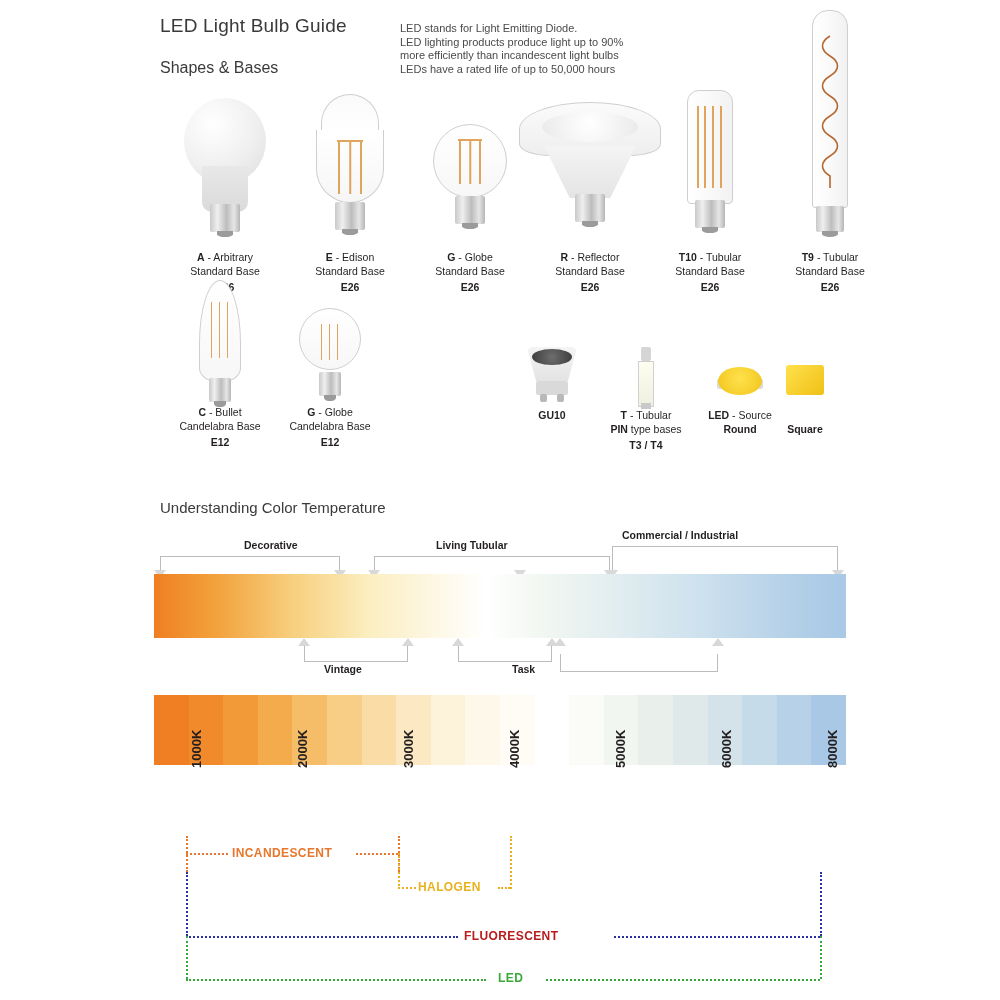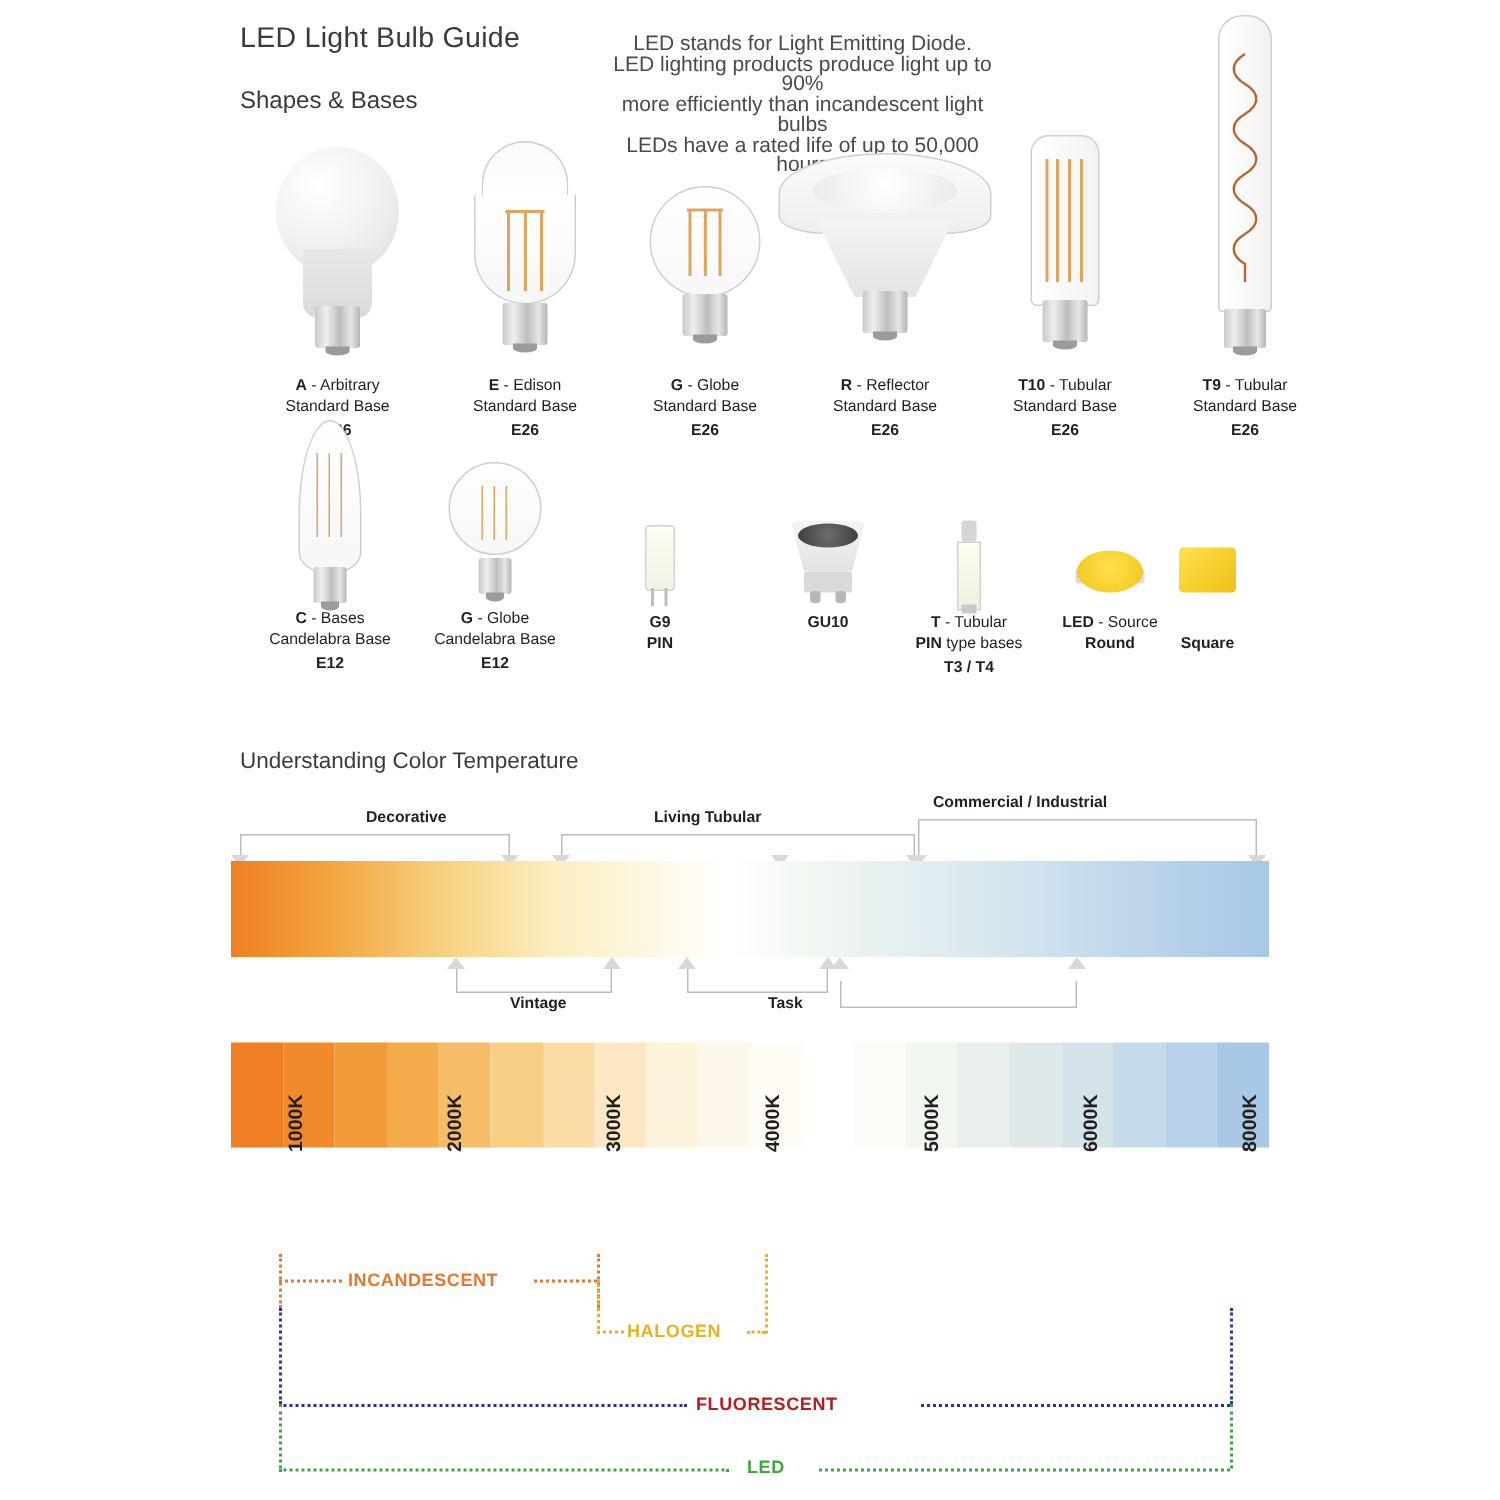--- a/index.html
+++ b/index.html
@@ -16,21 +16,21 @@
   .title{
     position:absolute;left:160px;top:15px;
     font-size:19px;color:#3a3a3a;font-weight:400;letter-spacing:.2px;
   }
   .subtitle{
     position:absolute;left:160px;top:59px;
     font-size:16px;color:#3a3a3a;font-weight:400;
   }
   .intro{
     position:absolute;left:400px;top:22px;width:270px;
-    font-size:14px;line-height:13.5px;color:#4a4a4a;text-align:center;
+    font-size:11px;line-height:13.5px;color:#4a4a4a;
   }
 
   
   .bulb-cell{position:absolute;text-align:center;}
   .bulb-art{position:relative;height:160px;}
   .cap{
     font-size:10.5px;line-height:14px;color:#231f20;
   }
   .cap b{font-weight:700;}
   .base-code{font-weight:700;font-size:10.5px;display:block;margin-top:2px;}
@@ -196,52 +196,41 @@
 
   <div class="bulb-cell" style="left:155px;top:280px;width:130px;">
     <div class="bulb-art" style="height:125px;">
       <div style="position:absolute;left:50%;top:0px;transform:translateX(-50%);width:40px;height:100px;border:1px solid #cfcfcf;border-radius:50% 50% 18px 18px / 62% 62% 14px 14px;background:linear-gradient(to bottom,#ffffff,#f7f7f7);"></div>
       <div class="filament" style="left:50%;top:22px;margin-left:-9px;width:1.4px;height:56px;"></div>
       <div class="filament" style="left:50%;top:22px;margin-left:-1px;width:1.4px;height:56px;"></div>
       <div class="filament" style="left:50%;top:22px;margin-left:7px;width:1.4px;height:56px;"></div>
       <div class="screw" style="top:98px;width:22px;height:24px;"></div>
     </div>
     <div class="cap">
-      <span><b>C</b> <span>- Bases</span></span><br>
+      <span><b>C</b> <span>- Bullet</span></span><br>
       <span>Candelabra Base</span>
       <span class="base-code">E12</span>
     </div>
   </div>
 
   <div class="bulb-cell" style="left:265px;top:300px;width:130px;">
     <div class="bulb-art" style="height:105px;">
       <div style="position:absolute;left:50%;top:8px;transform:translateX(-50%);width:60px;height:60px;border:1px solid #cfcfcf;border-radius:50%;background:linear-gradient(to bottom,#ffffff,#f7f7f7);"></div>
       <div class="filament" style="left:50%;top:24px;margin-left:-9px;width:1.4px;height:36px;"></div>
       <div class="filament" style="left:50%;top:24px;margin-left:-1px;width:1.4px;height:36px;"></div>
       <div class="filament" style="left:50%;top:24px;margin-left:7px;width:1.4px;height:36px;"></div>
       <div class="screw" style="top:72px;width:22px;height:24px;"></div>
     </div>
     <div class="cap">
       <span><b>G</b> <span>- Globe</span></span><br>
       <span>Candelabra Base</span>
       <span class="base-code">E12</span>
     </div>
   </div>
 
-  <div class="bulb-cell" style="left:415px;top:350px;width:50px;">
-    <div class="bulb-art" style="height:58px;">
-      <div style="position:absolute;left:50%;top:0;transform:translateX(-50%);width:18px;height:42px;border:1px solid #d0d0d0;border-radius:3px;background:linear-gradient(to bottom,#fdfdf2,#f1f1e4);"></div>
-      <div style="position:absolute;left:50%;top:42px;margin-left:-6px;width:2px;height:12px;background:#bdbdbd;"></div>
-      <div style="position:absolute;left:50%;top:42px;margin-left:3px;width:2px;height:12px;background:#bdbdbd;"></div>
-    </div>
-    <div class="cap">
-      <b>G9</b><br>
-      <b>PIN</b>
-    </div>
-  </div>
 
 
   <div class="bulb-cell" style="left:522px;top:345px;width:60px;">
     <div class="bulb-art" style="height:63px;">
       <div style="position:absolute;left:50%;top:2px;transform:translateX(-50%);width:50px;height:34px;background:linear-gradient(to bottom,#f4f4f4,#e3e3e3);border-radius:6px 6px 0 0;clip-path:polygon(0 0,100% 0,82% 100%,18% 100%);"></div>
       <div style="position:absolute;left:50%;top:4px;transform:translateX(-50%);width:40px;height:16px;border-radius:50%;background:radial-gradient(circle,#6d6d6d,#3c3c3c);"></div>
       <div style="position:absolute;left:50%;top:36px;transform:translateX(-50%);width:32px;height:14px;background:#d9d9d9;border-radius:2px;"></div>
       <div style="position:absolute;left:50%;top:49px;margin-left:-12px;width:7px;height:8px;background:#b8b8b8;border-radius:2px;"></div>
       <div style="position:absolute;left:50%;top:49px;margin-left:5px;width:7px;height:8px;background:#b8b8b8;border-radius:2px;"></div>
     </div>
@@ -300,21 +289,21 @@
   <div class="zone-label" style="left:622px;top:529px;">Commercial / Industrial</div>
   <div class="bracket" style="left:612px;top:546px;width:226px;height:26px;"></div>
   <div class="arrow-dn" style="left:606px;top:570px;"></div>
   <div class="arrow-dn" style="left:832px;top:570px;"></div>
 
   <div class="gradient-bar"></div>
 
   <div class="arrow-up" style="left:298px;top:638px;"></div>
   <div class="arrow-up" style="left:402px;top:638px;"></div>
   <div class="bracket-dn" style="left:304px;top:646px;width:104px;height:16px;"></div>
-  <div class="zone-label" style="left:340px;top:663px;">Vintage</div>
+  <div class="zone-label" style="left:324px;top:663px;">Vintage</div>
 
   <div class="arrow-up" style="left:452px;top:638px;"></div>
   <div class="arrow-up" style="left:546px;top:638px;"></div>
   <div class="bracket-dn" style="left:458px;top:646px;width:94px;height:16px;"></div>
   <div class="zone-label" style="left:512px;top:663px;">Task</div>
 
   <div class="arrow-up" style="left:554px;top:638px;"></div>
   <div class="arrow-up" style="left:712px;top:638px;"></div>
   <div class="bracket-dn" style="left:560px;top:654px;width:158px;height:18px;"></div>
   <div class="zone-label" style="left:622px;top:704px;">Retail</div>

